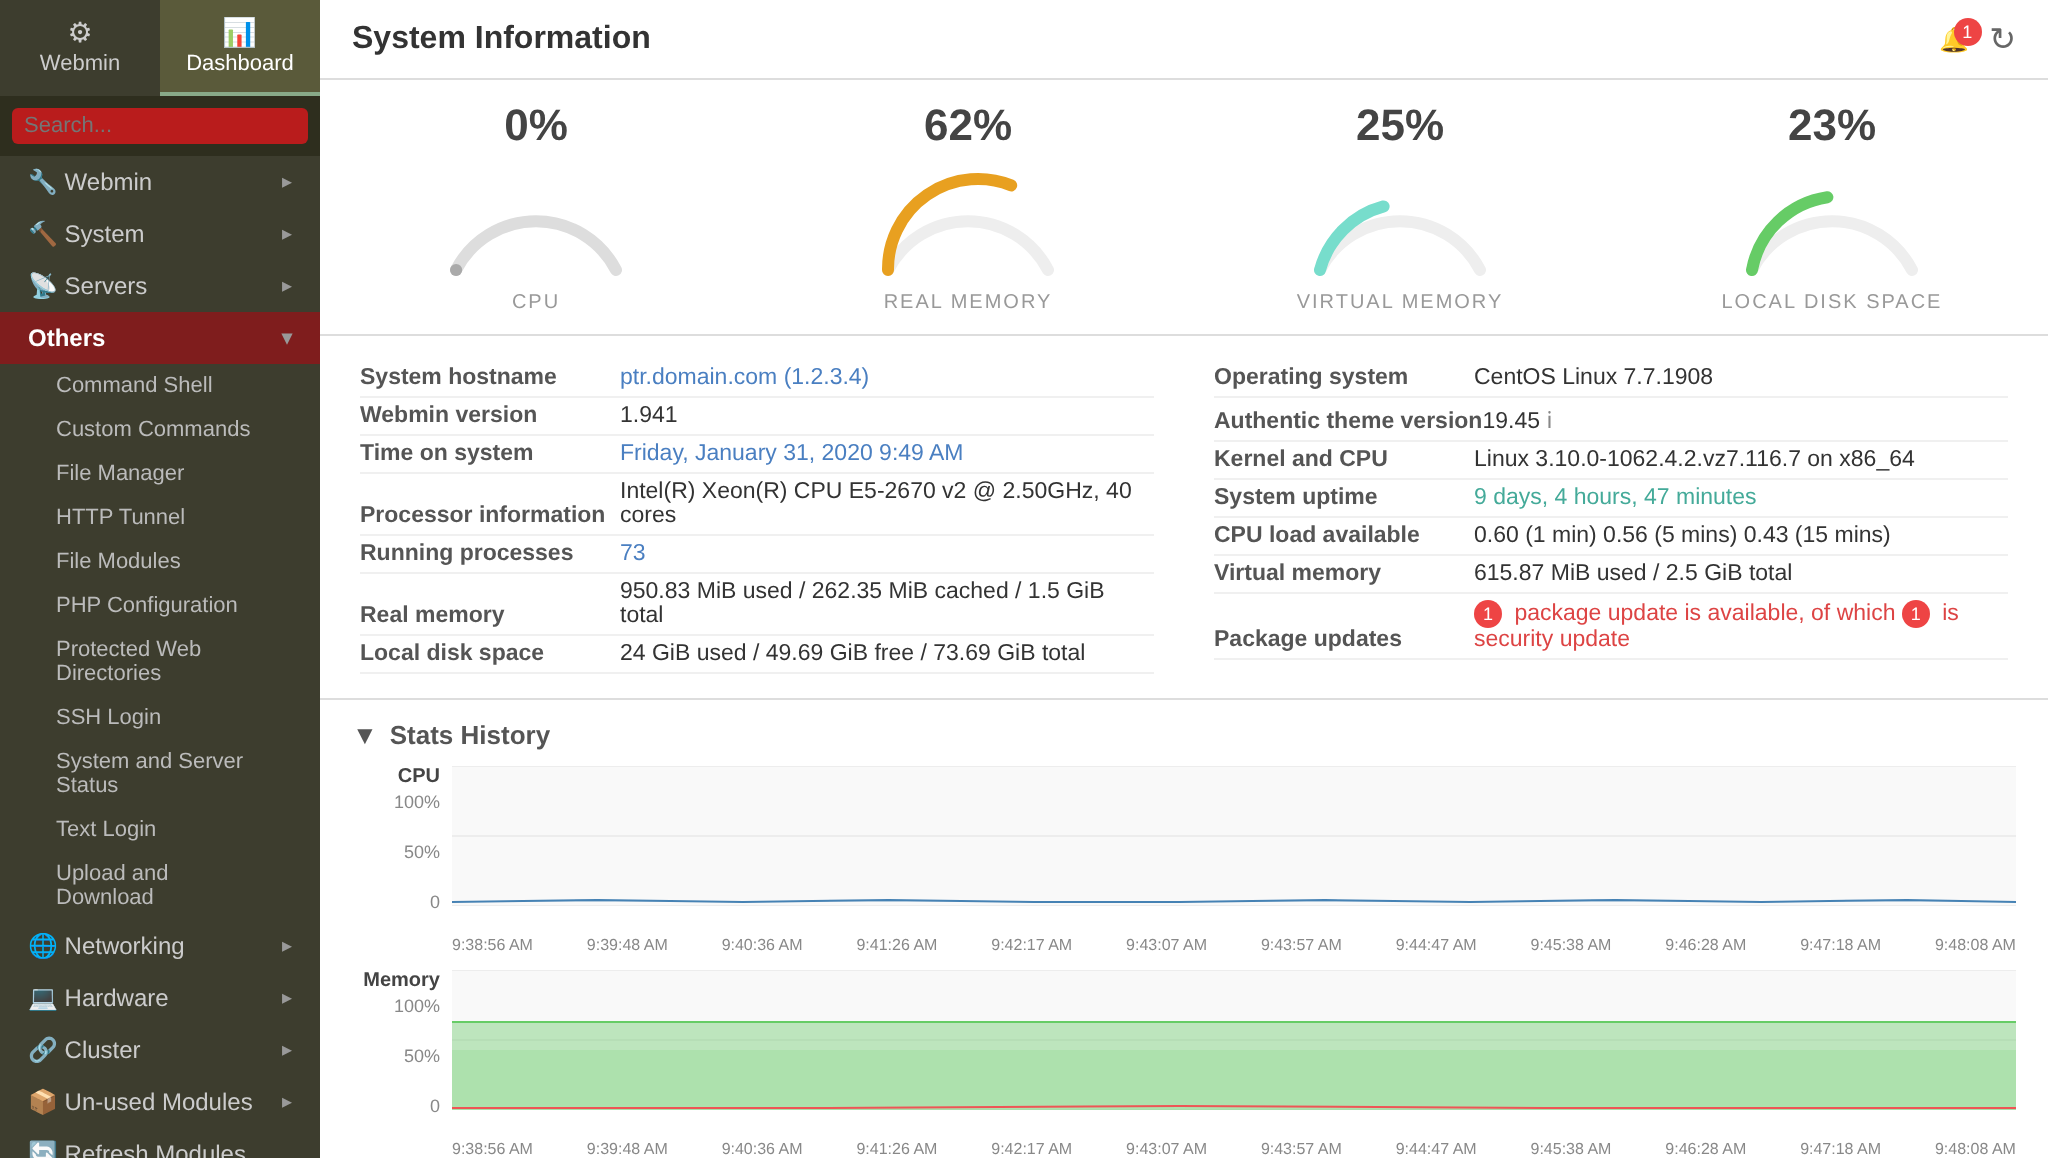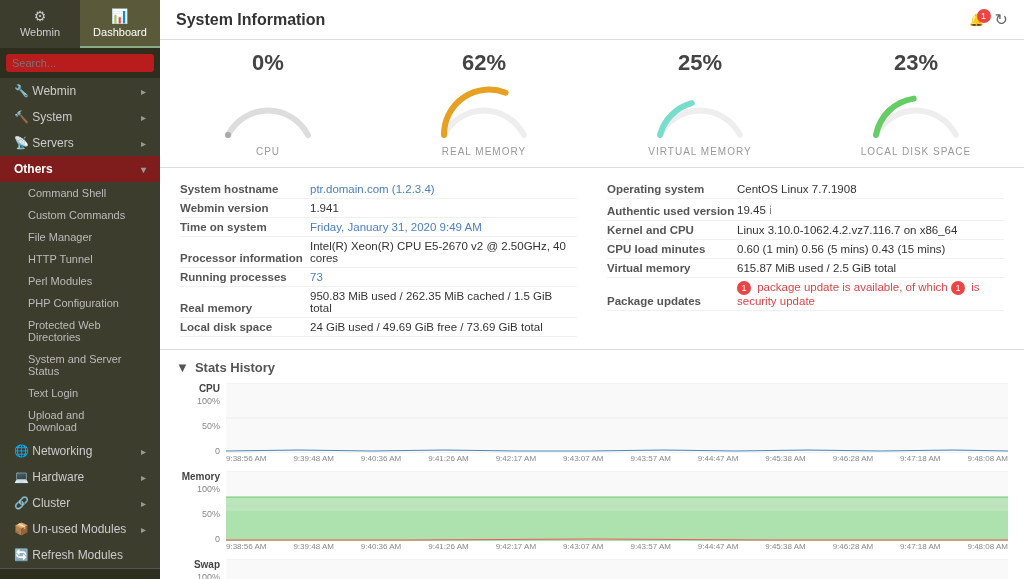--- a/index.html
+++ b/index.html
@@ -213,21 +213,21 @@
     .chart-svg {
       width: 100%;
       height: 70px;
       display: block;
     }
     .chart-x-labels {
       display: flex;
       justify-content: space-between;
       font-size: 8px;
       color: #888;
-      margin-top: 1px;
+      margin-top: 15px;
     }
 
     
     .notif-bell {
       position: relative;
       display: inline-block;
     }
     .notif-badge {
       position: absolute;
       top: -4px;
@@ -290,23 +290,24 @@
       <span class="arrow">▸</span>
     </div>
     <div class="sidebar-item active">
       <span>Others</span>
       <span class="arrow">▾</span>
     </div>
     <div class="sidebar-sub-item">Command Shell</div>
     <div class="sidebar-sub-item">Custom Commands</div>
     <div class="sidebar-sub-item">File Manager</div>
     <div class="sidebar-sub-item">HTTP Tunnel</div>
-    <div class="sidebar-sub-item">Perl Modules</div>
+    <div class="sidebar-sub-item">File Modules</div>
     <div class="sidebar-sub-item">PHP Configuration</div>
     <div class="sidebar-sub-item">Protected Web Directories</div>
+    <div class="sidebar-sub-item">SSH Login</div>
     <div class="sidebar-sub-item">System and Server Status</div>
     <div class="sidebar-sub-item">Text Login</div>
     <div class="sidebar-sub-item">Upload and Download</div>
 
     <div class="sidebar-item">
       <span>🌐 Networking</span>
       <span class="arrow">▸</span>
     </div>
     <div class="sidebar-item">
       <span>💻 Hardware</span>
@@ -423,29 +424,33 @@
         <span class="info-value">24 GiB used / 49.69 GiB free / 73.69 GiB total</span>
       </div>
     </div>
 
     <div class="info-col">
       <div class="info-row">
         <span class="info-label">Operating system</span>
         <span class="info-value">CentOS Linux 7.7.1908</span>
       </div>
       <div class="info-row">
-        <span class="info-label">Authentic used version</span>
+        <span class="info-label">Authentic theme version</span>
         <span class="info-value">19.45 <span style="cursor:pointer;color:#888;">ℹ</span></span>
       </div>
       <div class="info-row">
         <span class="info-label">Kernel and CPU</span>
         <span class="info-value">Linux 3.10.0-1062.4.2.vz7.116.7 on x86_64</span>
       </div>
       <div class="info-row">
-        <span class="info-label">CPU load minutes</span>
+        <span class="info-label">System uptime</span>
+        <span class="info-value info-green">9 days, 4 hours, 47 minutes</span>
+      </div>
+      <div class="info-row">
+        <span class="info-label">CPU load available</span>
         <span class="info-value">0.60 (1 min) 0.56 (5 mins) 0.43 (15 mins)</span>
       </div>
       <div class="info-row">
         <span class="info-label">Virtual memory</span>
         <span class="info-value">615.87 MiB used / 2.5 GiB total</span>
       </div>
       <div class="info-row">
         <span class="info-label">Package updates</span>
         <span class="info-value">
           <span class="pkg-update-badge">1</span>

